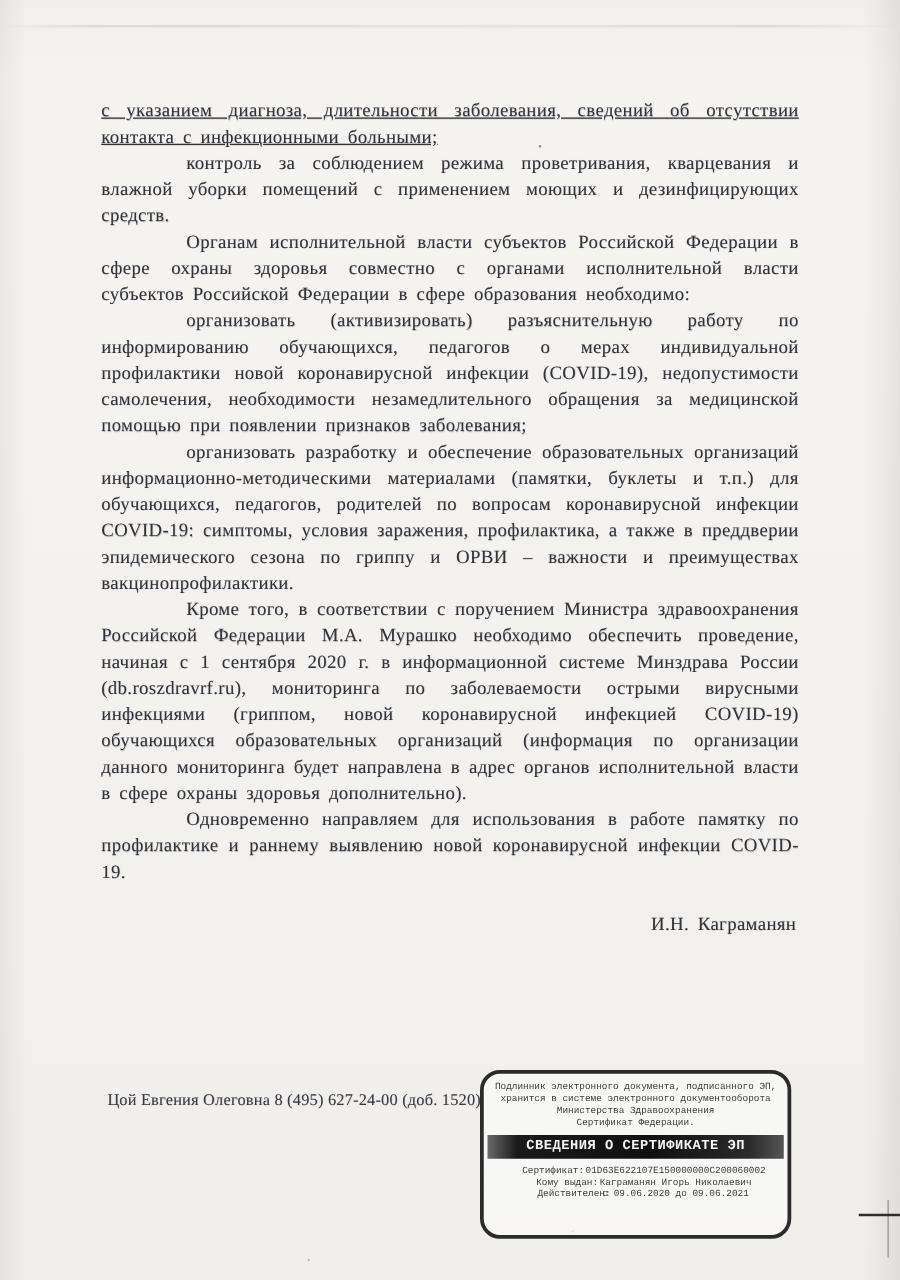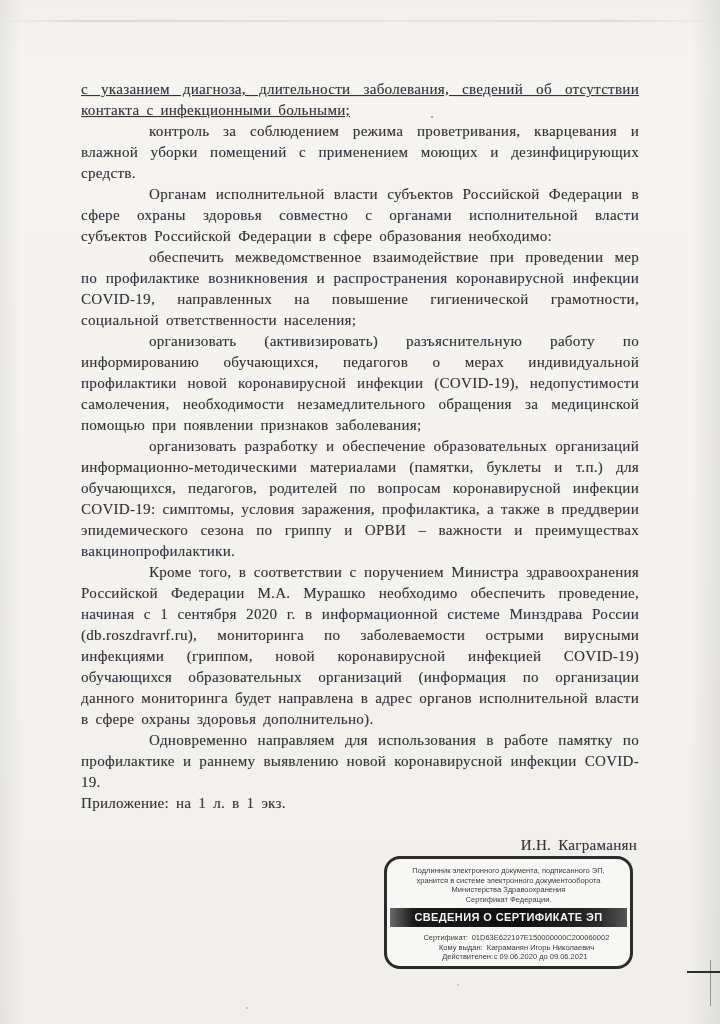--- a/index.html
+++ b/index.html
@@ -44,25 +44,25 @@
   .signature { margin-top:21px; text-align:right; text-align-last:right; padding-right:2px; }
 
   .contact {
     position:absolute; left:86px; top:872px;
     font-size:13px; color:#3a3a46; letter-spacing:0.2px;
     text-shadow:0.3px 0.3px 0.6px rgba(58,58,70,0.3);
   }
 
   
   .stamp {
-    position:absolute; left:384px; top:856px; width:249px; height:113px;
+    position:absolute; left:384px; top:856px; width:249px; height:135px;
     box-sizing:border-box;
     border:3px solid #2b2b2b; border-radius:16px;
     background:rgba(252,252,252,0.6);
-    font-family:Liberation Sans, sans-serif; color:#3c3c3c;
+    font-family:Liberation Mono, monospace; color:#3c3c3c;
   }
   .stamp-header { margin-top:7px; text-align:center; font-size:7.5px; line-height:9.6px; }
   .stamp-bar {
     margin:4px 3px 0 3px; padding:3px 0 3.5px;
     background:linear-gradient(90deg, #6a6a6a 0%, #1a1a1a 10%, #101010 55%, #2a2a2a 88%, #555 100%);
     color:#f4f4f4; font-weight:bold; font-size:11px; letter-spacing:0.4px;
     text-align:center;
   }
   .stamp-fields { margin:6px 0 0 12px; font-size:7.5px; line-height:9.8px; text-align:center; }
   .sf-label { display:inline-block; width:52px; }
@@ -78,29 +78,28 @@
   <div class="wrinkle"></div>
   <div class="crease"></div>
   <div class="speck" style="left:431px; top:116px; width:2px; height:2px;"></div>
   <div class="speck" style="left:246px; top:1007px; width:2px; height:2px; opacity:.5;"></div>
   <div class="speck" style="left:457px; top:984px; width:2px; height:2px; opacity:.5;"></div>
 
   <div class="doc-text">
     <p class="para no-indent">с указанием диагноза, длительности заболевания, сведений об отсутствии контакта с инфекционными больными;</p>
     <p class="para">контроль за соблюдением режима проветривания, кварцевания и влажной уборки помещений с применением моющих и дезинфицирующих средств.</p>
     <p class="para">Органам исполнительной власти субъектов Российской Федерации в сфере охраны здоровья совместно с органами исполнительной власти субъектов Российской Федерации в сфере образования необходимо:</p>
-    <p class="para">обеспечить межведомственное взаимодействие при проведении мер по профилактике возникновения и распространения коронавирусной инфекции COVID-19, направленных на повышение гигиенической грамотности, социальной ответственности населения;</p>
     <p class="para">организовать (активизировать) разъяснительную работу по информированию обучающихся, педагогов о мерах индивидуальной профилактики новой коронавирусной инфекции (COVID-19), недопустимости самолечения, необходимости незамедлительного обращения за медицинской помощью при появлении признаков заболевания;</p>
     <p class="para">организовать разработку и обеспечение образовательных организаций информационно-методическими материалами (памятки, буклеты и т.п.) для обучающихся, педагогов, родителей по вопросам коронавирусной инфекции COVID-19: симптомы, условия заражения, профилактика, а также в преддверии эпидемического сезона по гриппу и ОРВИ – важности и преимуществах вакцинопрофилактики.</p>
     <p class="para">Кроме того, в соответствии с поручением Министра здравоохранения Российской Федерации М.А. Мурашко необходимо обеспечить проведение, начиная с 1 сентября 2020 г. в информационной системе Минздрава России (db.roszdravrf.ru), мониторинга по заболеваемости острыми вирусными инфекциями (гриппом, новой коронавирусной инфекцией COVID-19) обучающихся образовательных организаций (информация по организации данного мониторинга будет направлена в адрес органов исполнительной власти в сфере охраны здоровья дополнительно).</p>
     <p class="para">Одновременно направляем для использования в работе памятку по профилактике и раннему выявлению новой коронавирусной инфекции COVID-19.</p>
-    <p class="para attachment">Приложение: на 1 л. в 1 экз.</p>
     <p class="para signature">И.Н. Каграманян</p>
   </div>
 
+  <div class="contact">Цой Евгения Олеговна 8 (495) 627-24-00 (доб. 1520)</div>
 
   <div class="stamp">
     <div class="stamp-header">
       <div>Подлинник электронного документа, подписанного ЭП,</div>
       <div>хранится в системе электронного документооборота</div>
       <div>Министерства Здравоохранения</div>
       <div>Сертификат Федерации.</div>
     </div>
     <div class="stamp-bar">
       <span>СВЕДЕНИЯ О СЕРТИФИКАТЕ ЭП</span>

